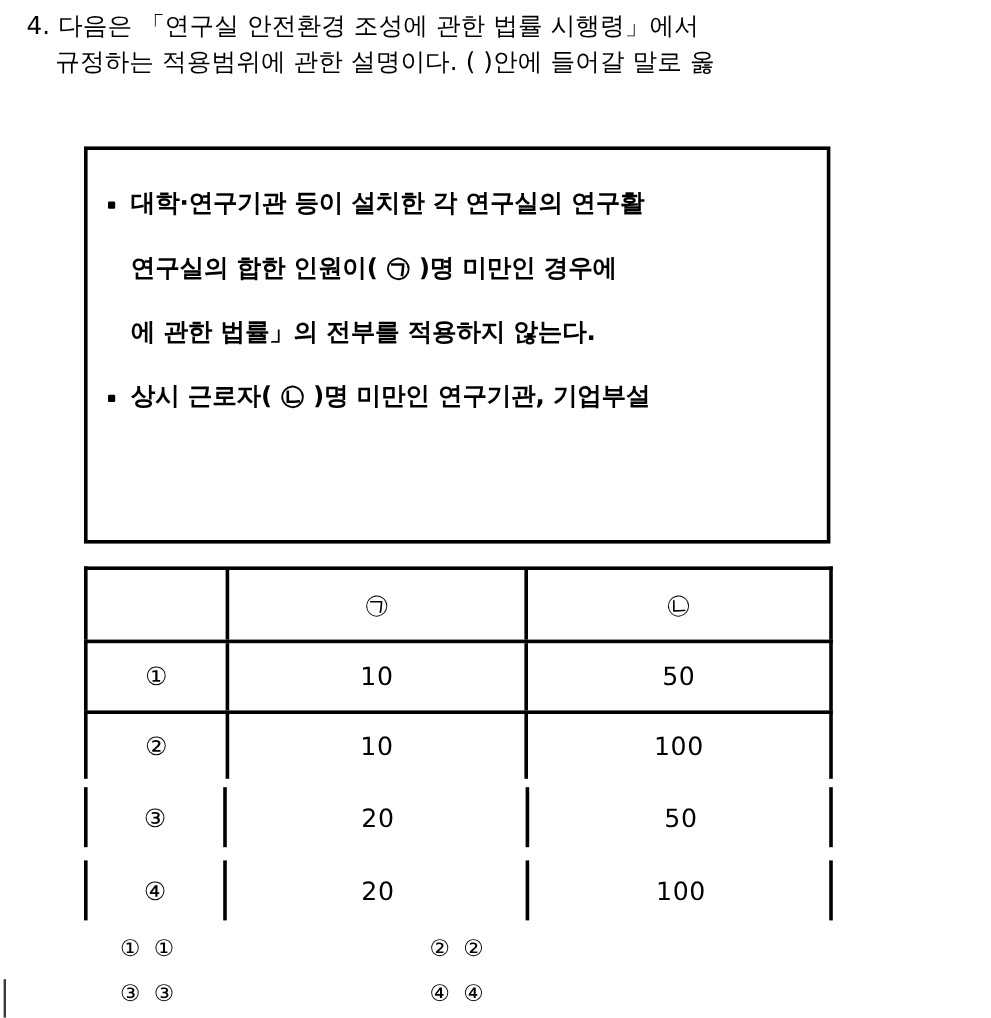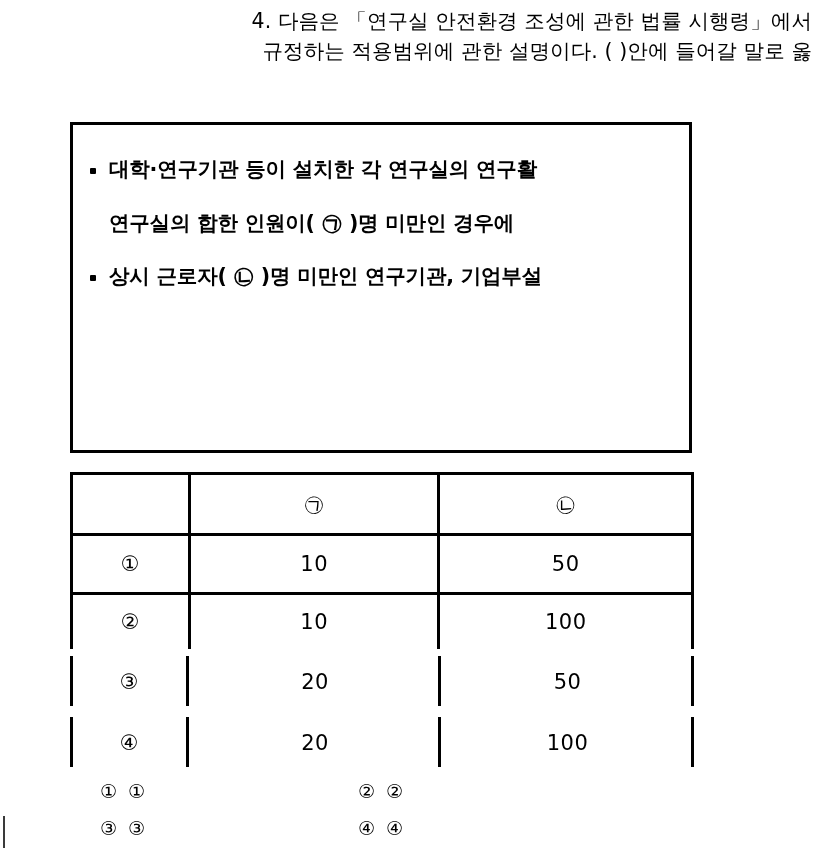--- a/index.html
+++ b/index.html
@@ -34,21 +34,20 @@
     left: 22px;
     top: 6px;
     width: 790px;
     font-size: 20.5px;
     line-height: 30px;
     letter-spacing: 0.1px;
   }
   .stem-line {
     display: block;
     white-space: pre;
-    text-align: right;
   }
   .stem-line.indent { padding-left: 24px; }
 
   
   .statement-box {
     position: absolute;
     left: 70px;
     top: 122px;
     width: 622px;
     height: 331px;
@@ -167,20 +166,21 @@
 
 <div class="question-stem">
   <span class="stem-line">4. 다음은 「연구실 안전환경 조성에 관한 법률 시행령」에서</span>
   <span class="stem-line indent">규정하는 적용범위에 관한 설명이다. ( )안에 들어갈 말로 옳</span>
 </div>
 
 <div class="statement-box">
   <div class="bullet-item">
     <span class="bullet-line">대학·연구기관 등이 설치한 각 연구실의 연구활</span>
     <span class="bullet-line">연구실의 합한 인원이( ㉠ )명 미만인 경우에</span>
+    <span class="bullet-line">에 관한 법률」의 전부를 적용하지 않는다.</span>
   </div>
   <div class="bullet-item">
     <span class="bullet-line">상시 근로자( ㉡ )명 미만인 연구기관, 기업부설</span>
   </div>
 </div>
 
 <div class="options-table">
 
   <div class="tbl-row row-full row-header">
     <div class="tbl-cell c-label"></div>

